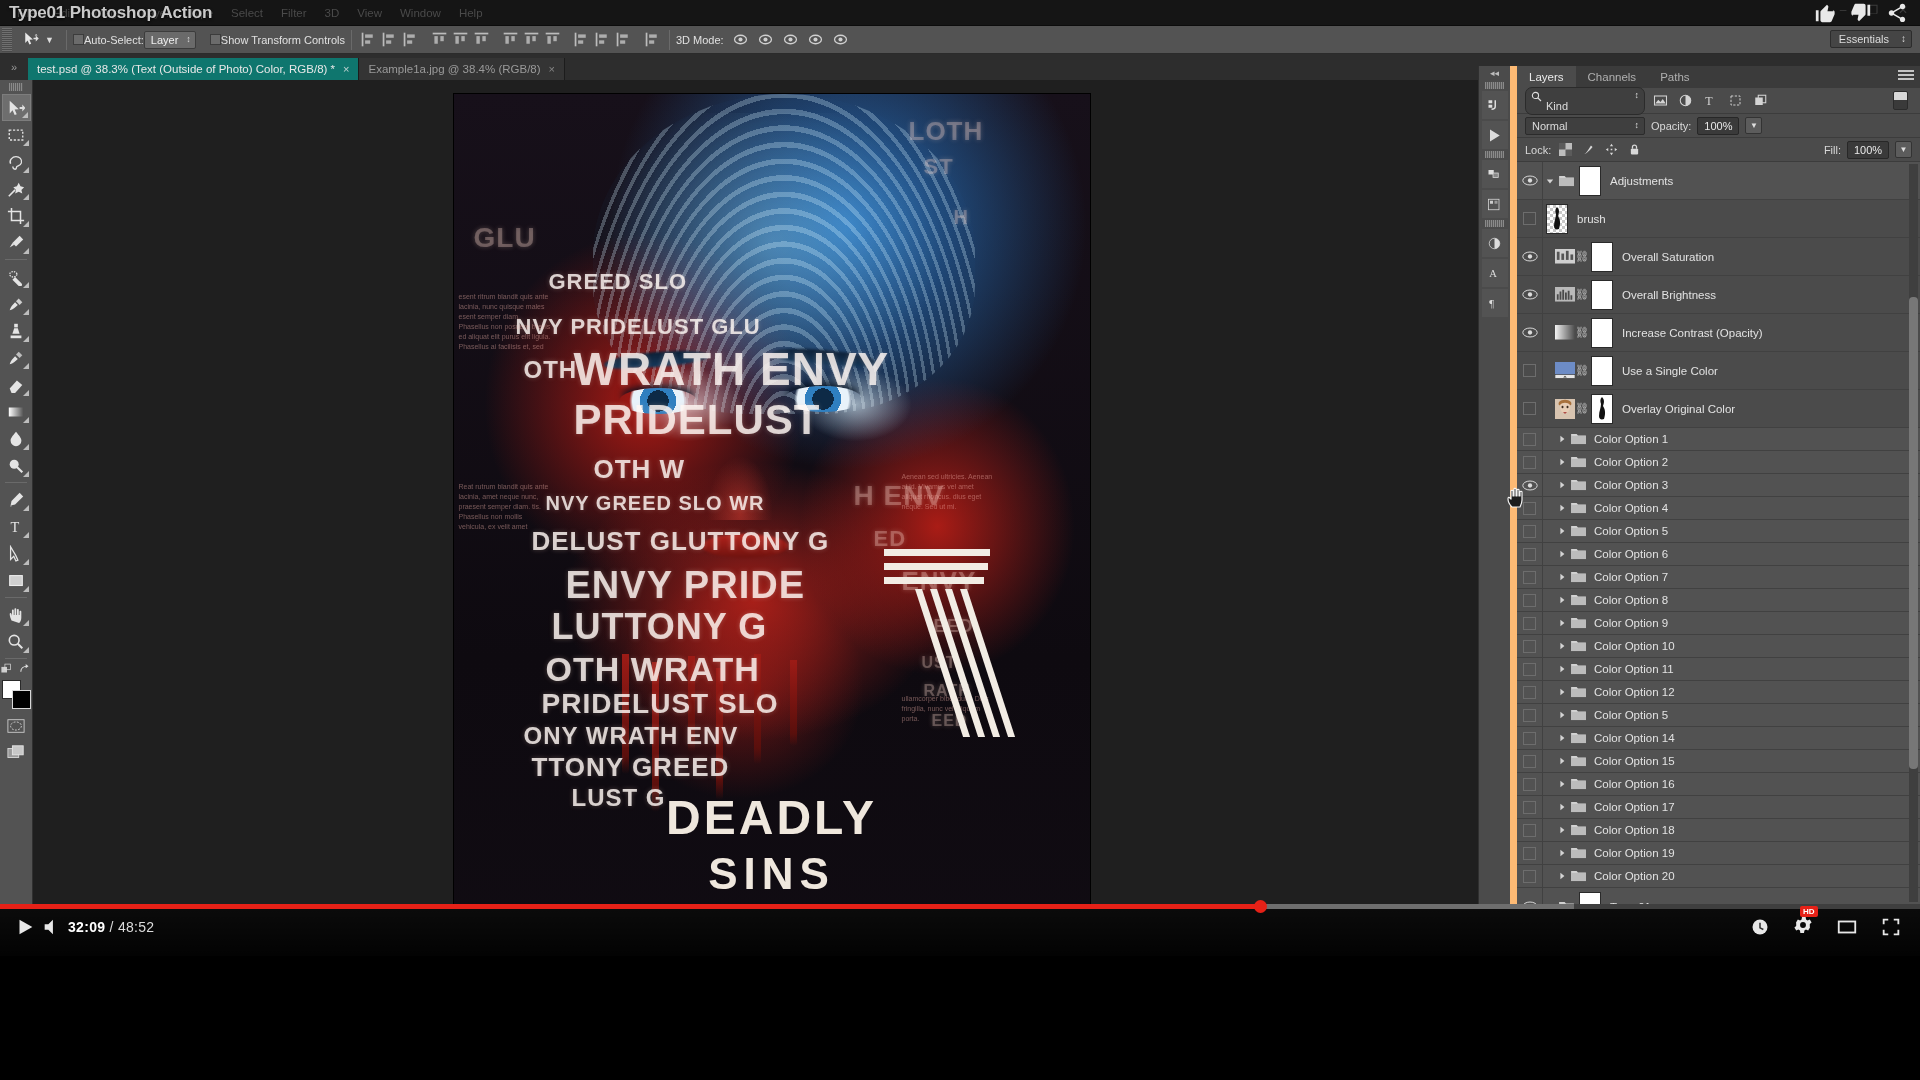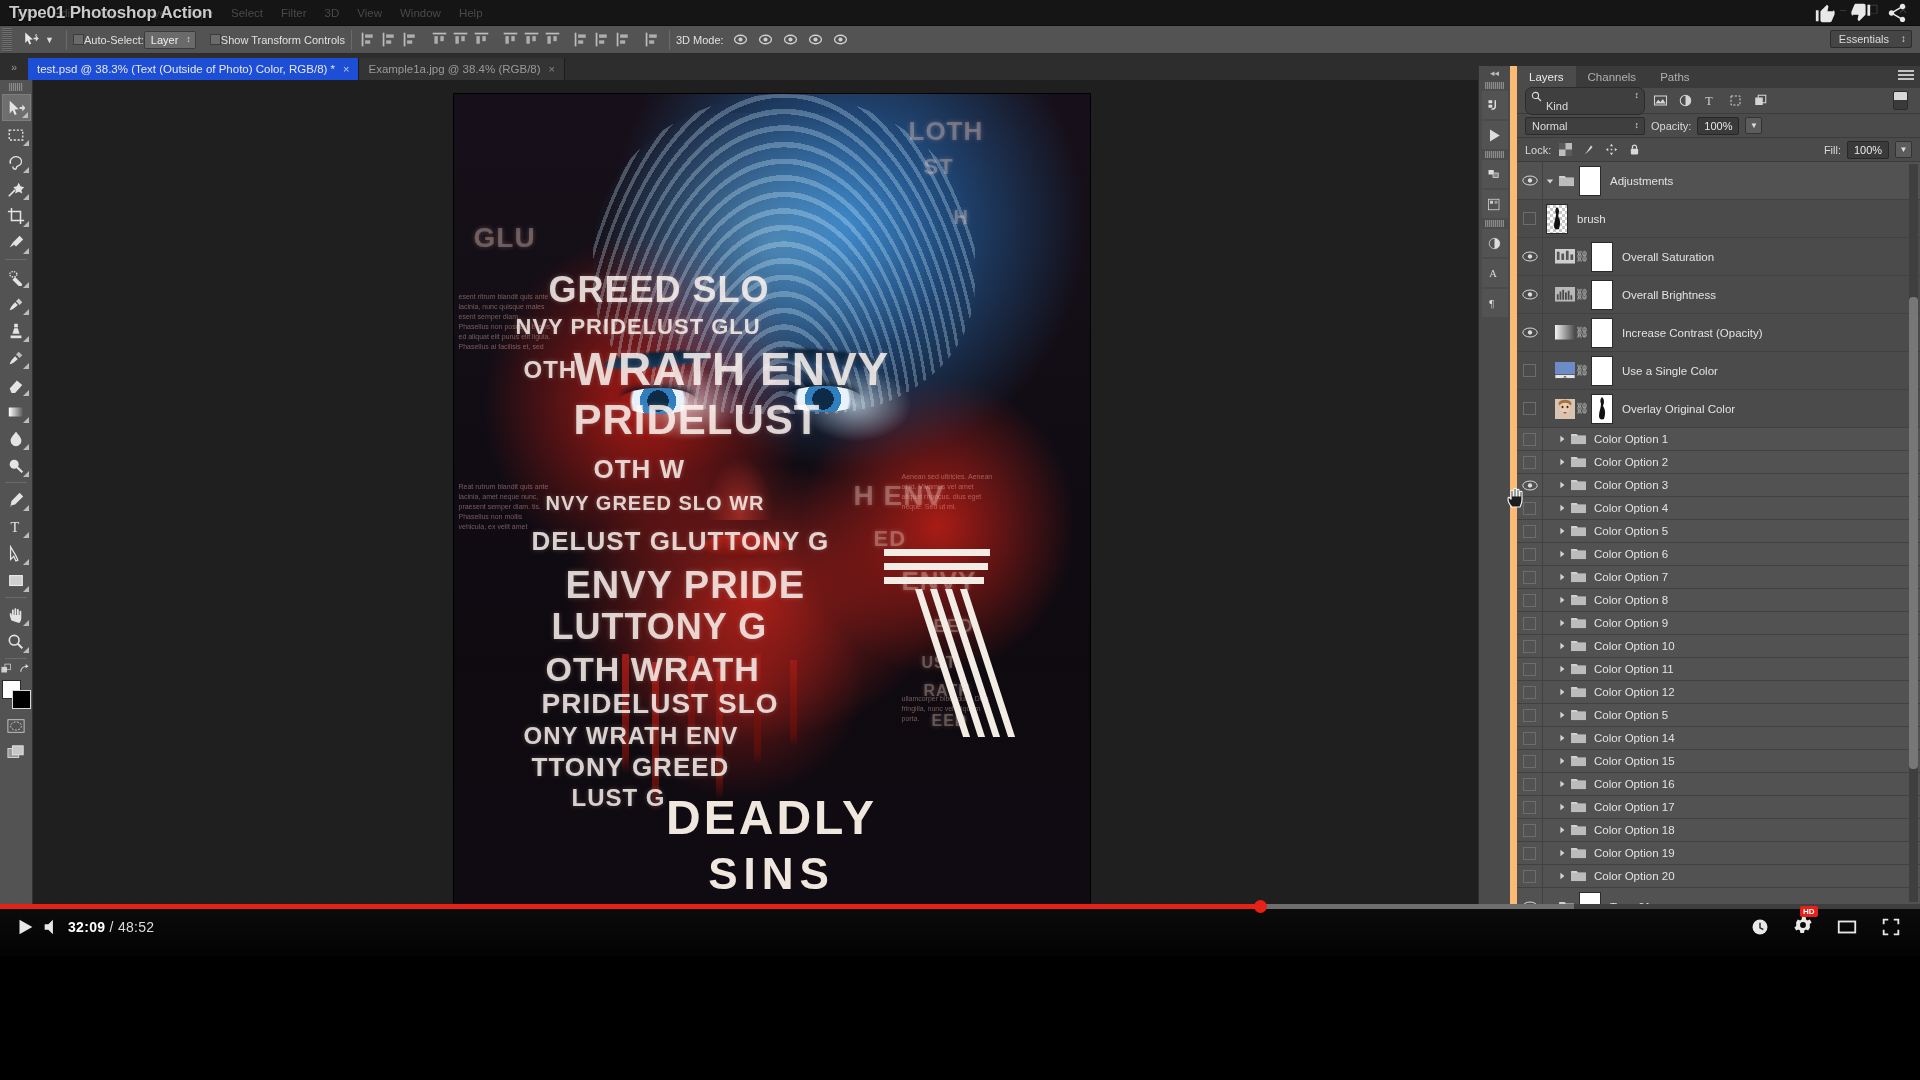--- a/index.html
+++ b/index.html
@@ -46,21 +46,21 @@
      padding:2px 22px 2px 8px; border-radius:2px; }
   .essentials:after{ content:"\2195"; position:absolute; right:5px; top:2px; font-size:10px; }
 
   
   .tabbar{ position:absolute; left:0; top:54px; width:1920px; height:26px;
      background:#2d2d2d; display:flex; align-items:flex-end; }
   .tab-arrows{ width:28px; color:#9a9a9a; font-size:11px; text-align:center;
      line-height:26px; }
   .tab{ height:22px; display:flex; align-items:center; gap:8px; padding:0 9px;
      font-size:11.5px; border-right:1px solid #1c1c1c; }
-  .tab.active{ background:#1d4ed8; color:#e8e8e8; }
+  .tab.active{ background:#0f766e; color:#e8e8e8; }
   .tab.inactive{ background:#343434; color:#9a9a9a; }
   .tab-x{ font-size:11px; opacity:.8; }
 
   
   .toolbar{ position:absolute; left:0; top:80px; width:33px; bottom:52px;
      background:#535353; border-right:1px solid #303030; padding-top:2px; }
   .tb-grip{ height:8px; margin:1px 9px 3px;
      background:repeating-linear-gradient(to right,#8a8a8a 0 1px,#5c5c5c 1px 2px);}
   .tool{ width:29px; height:27px; margin:0 auto; display:flex;
      align-items:center; justify-content:center; position:relative; }
@@ -566,21 +566,21 @@
       <div class="lips"></div>
       <div class="drips" id="drips">
           <div class="drip" style="left: 18px; top: 0px; height: 120px;"></div>
           <div class="drip" style="left: 48px; top: 8px; height: 150px;"></div>
           <div class="drip" style="left: 84px; top: 2px; height: 96px;"></div>
           <div class="drip" style="left: 112px; top: 14px; height: 132px;"></div>
           <div class="drip" style="left: 150px; top: 0px; height: 110px;"></div>
           <div class="drip" style="left: 186px; top: 6px; height: 86px;"></div>
         </div>
       <div class="art-type" id="artType">
-          <div class="tword" style="left: 95px; top: 175px; font-size: 36px;">GREED SLO</div>
+          <div class="tword" style="left: 95px; top: 175px; font-size: 22px;">GREED SLO</div>
           <div class="tword" style="left: 62px; top: 220px; font-size: 22px;">NVY PRIDELUST GLU</div>
           <div class="tword" style="left: 120px; top: 248px; font-size: 46px;">WRATH ENVY</div>
           <div class="tword" style="left: 70px; top: 262px; font-size: 24px;">OTH</div>
           <div class="tword" style="left: 120px; top: 302px; font-size: 42px;">PRIDELUST</div>
           <div class="tword" style="left: 140px; top: 360px; font-size: 26px;">OTH W</div>
           <div class="tword" style="left: 92px; top: 398px; font-size: 20px;">NVY GREED SLO WR</div>
           <div class="tword" style="left: 78px; top: 432px; font-size: 26px;">DELUST GLUTTONY G</div>
           <div class="tword" style="left: 112px; top: 470px; font-size: 38px;">ENVY PRIDE</div>
           <div class="tword" style="left: 98px; top: 512px; font-size: 36px;">LUTTONY G</div>
           <div class="tword" style="left: 92px; top: 556px; font-size: 34px;">OTH WRATH</div>

